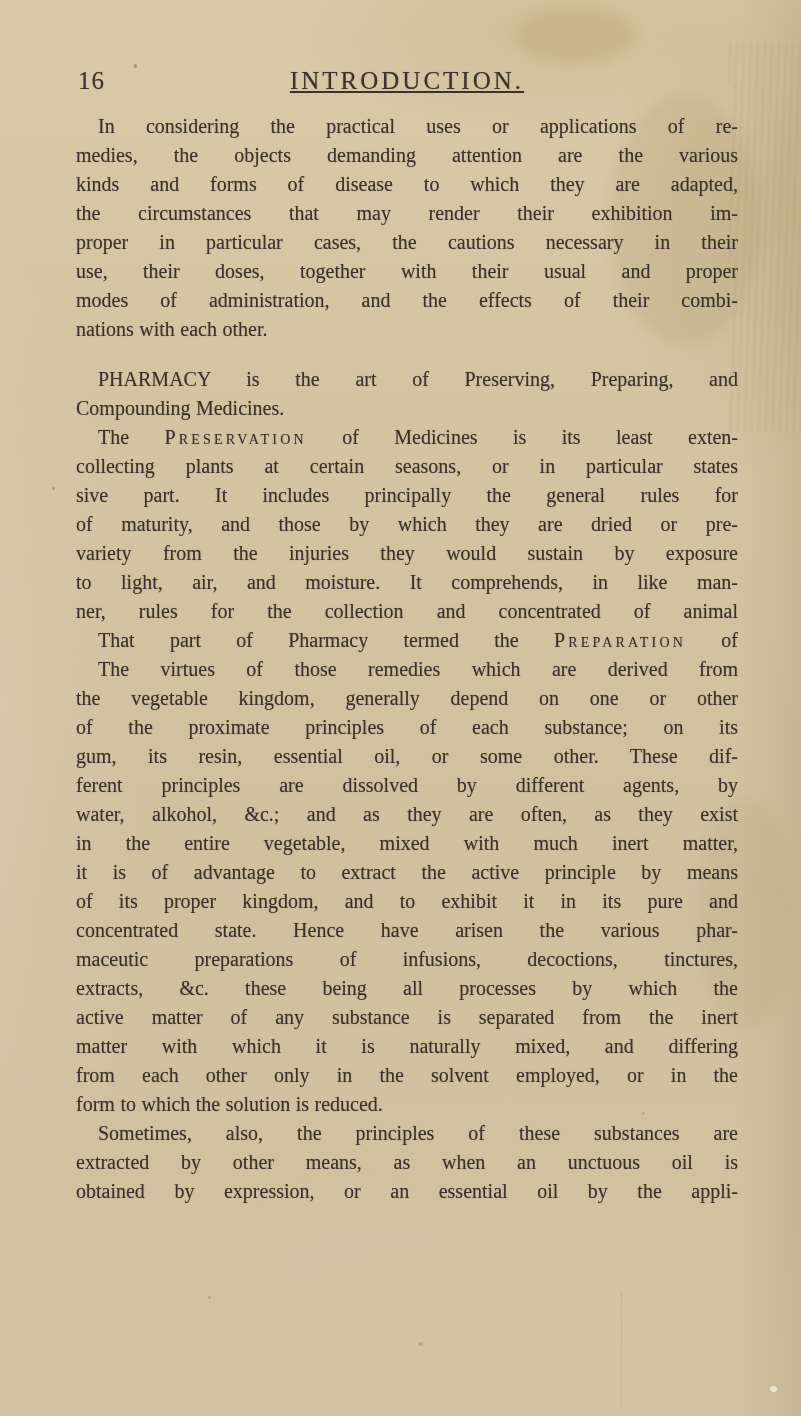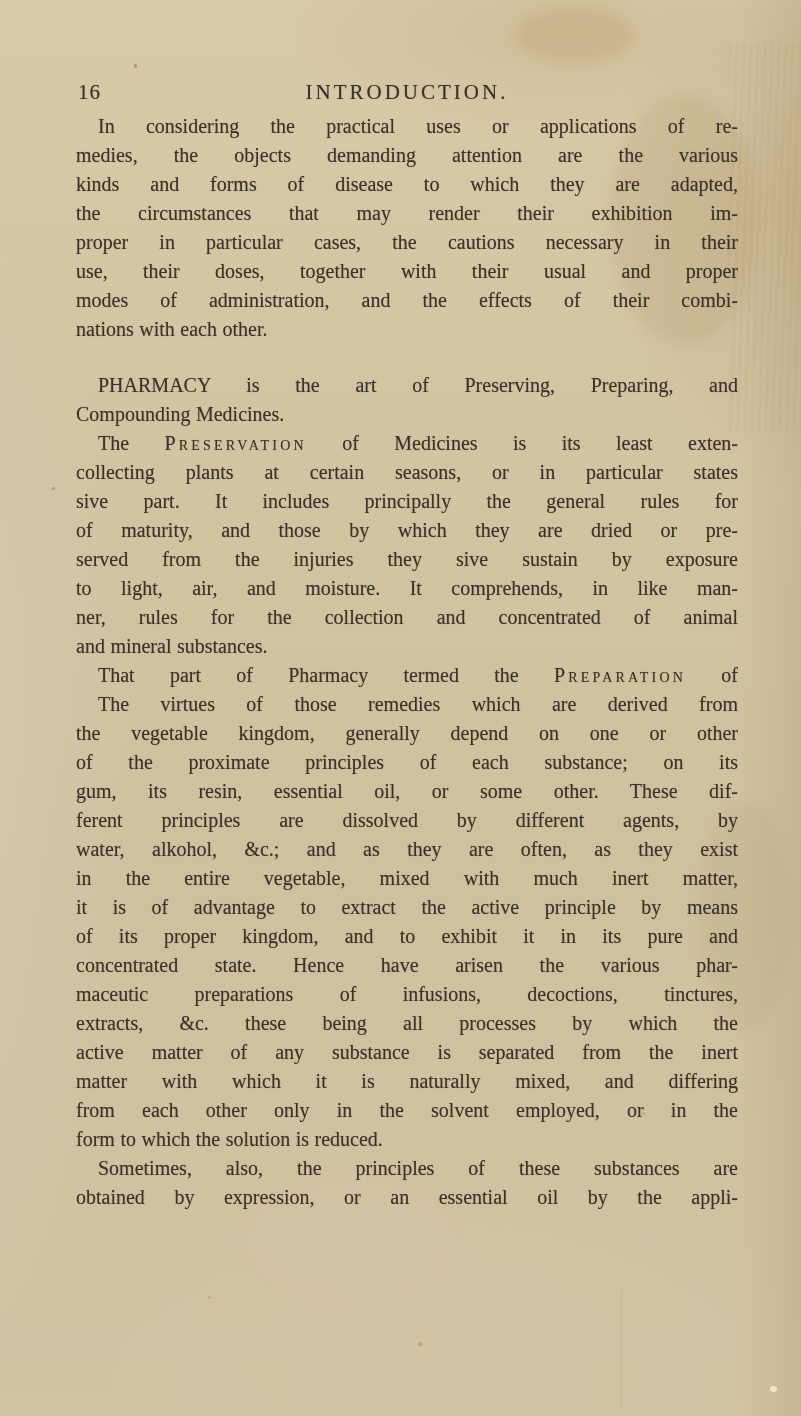--- a/index.html
+++ b/index.html
@@ -44,37 +44,37 @@
   .speck2 { left: 52px;  top: 487px;  width: 3px; height: 3px; background: rgba(125,104,70,0.45); }
   .speck3 { left: 418px; top: 1342px; width: 5px; height: 4px; background: rgba(188,164,116,0.8); }
   .speck4 { left: 770px; top: 1386px; width: 7px; height: 6px; background: rgba(240,234,216,0.9); filter: blur(0.5px); }
   .speck5 { left: 208px; top: 1296px; width: 3px; height: 3px; background: rgba(170,148,106,0.6); }
   .speck6 { left: 642px; top: 1112px; width: 3px; height: 3px; background: rgba(150,128,90,0.4); }
   .fiber  { left: 621px; top: 1292px; width: 1px; height: 118px;
             border-left: 1px dotted rgba(150,128,90,0.30); }
 
   
   .header-row {
-    position: absolute; left: 76px; top: 77px; width: 662px; height: 30px;
-    font-size: 21px; line-height: 30px;
+    position: absolute; left: 76px; top: 66px; width: 662px; height: 30px;
+    font-size: 25px; line-height: 30px;
     text-shadow: 0 0 1px rgba(56,46,32,0.45);
   }
   .page-number { position: absolute; left: 2px; top: 0; letter-spacing: 1px; }
   .running-title {
     position: absolute; left: 0; right: 0; top: 0;
-    text-align: center; letter-spacing: 3px;
+    text-align: center; letter-spacing: 3px; text-decoration: underline;
   }
 
   
   .page-body {
     position: absolute; left: 76px; top: 112px; width: 662px;
     text-shadow: 0 0 1px rgba(56,46,32,0.40);
   }
   .para { margin: 0; }
-  .para.gap { margin-top: 27px; }
+  .para.gap { margin-top: 21px; }
   .line {
     height: 29px; line-height: 29px; font-size: 20px;
     text-align: justify; text-align-last: justify;
     overflow: hidden; white-space: normal;
     word-spacing: 0.5px;
   }
   .line.last { text-align-last: left; }
   .line.indent { text-indent: 22px; }
   .sc { font-variant: small-caps; letter-spacing: 0.16em; }
 </style>
@@ -115,24 +115,23 @@
       </div>
       <div class="para gap">
         <div class="line indent"><span>PHARMACY is the art of Preserving, Preparing, and</span></div>
         <div class="line last"><span>Compounding Medicines.</span></div>
       </div>
       <div class="para">
         <div class="line indent"><span>The </span><span class="sc">Preservation</span><span> of Medicines is its least exten-</span></div>
         <div class="line"><span>collecting plants at certain seasons, or in particular states</span></div>
         <div class="line"><span>sive part.  It includes principally the general rules for</span></div>
         <div class="line"><span>of maturity, and those by which they are dried or pre-</span></div>
-        <div class="line"><span>served from the injuries they sive sustain by exposure</span></div>
+        <div class="line"><span>variety from the injuries they would sustain by exposure</span></div>
         <div class="line"><span>to light, air, and moisture.  It comprehends, in like man-</span></div>
         <div class="line"><span>ner, rules for the collection and concentrated of animal</span></div>
-        <div class="line last"><span>and mineral substances.</span></div>
       </div>
       <div class="para">
         <div class="line indent"><span>That part of Pharmacy termed the </span><span class="sc">Preparation</span><span> of</span></div>
       </div>
       <div class="para">
         <div class="line indent"><span>The virtues of those remedies which are derived from</span></div>
         <div class="line"><span>the vegetable kingdom, generally depend on one or other</span></div>
         <div class="line"><span>of the proximate principles of each substance; on its</span></div>
         <div class="line"><span>gum, its resin, essential oil, or some other.  These dif-</span></div>
         <div class="line"><span>ferent principles are dissolved by different agents, by</span></div>
@@ -143,17 +142,18 @@
         <div class="line"><span>concentrated state.  Hence have arisen the various phar-</span></div>
         <div class="line"><span>maceutic preparations of infusions, decoctions, tinctures,</span></div>
         <div class="line"><span>extracts, &amp;c. these being all processes by which the</span></div>
         <div class="line"><span>active matter of any substance is separated from the inert</span></div>
         <div class="line"><span>matter with which it is naturally mixed, and differing</span></div>
         <div class="line"><span>from each other only in the solvent employed, or in the</span></div>
         <div class="line last"><span>form to which the solution is reduced.</span></div>
       </div>
       <div class="para">
         <div class="line indent"><span>Sometimes, also, the principles of these substances are</span></div>
+        <div class="line"><span>extracted by other means, as when an unctuous oil is</span></div>
         <div class="line"><span>obtained by expression, or an essential oil by the appli-</span></div>
       </div>
     </div>
 
 </div>
 
 </body></html>

